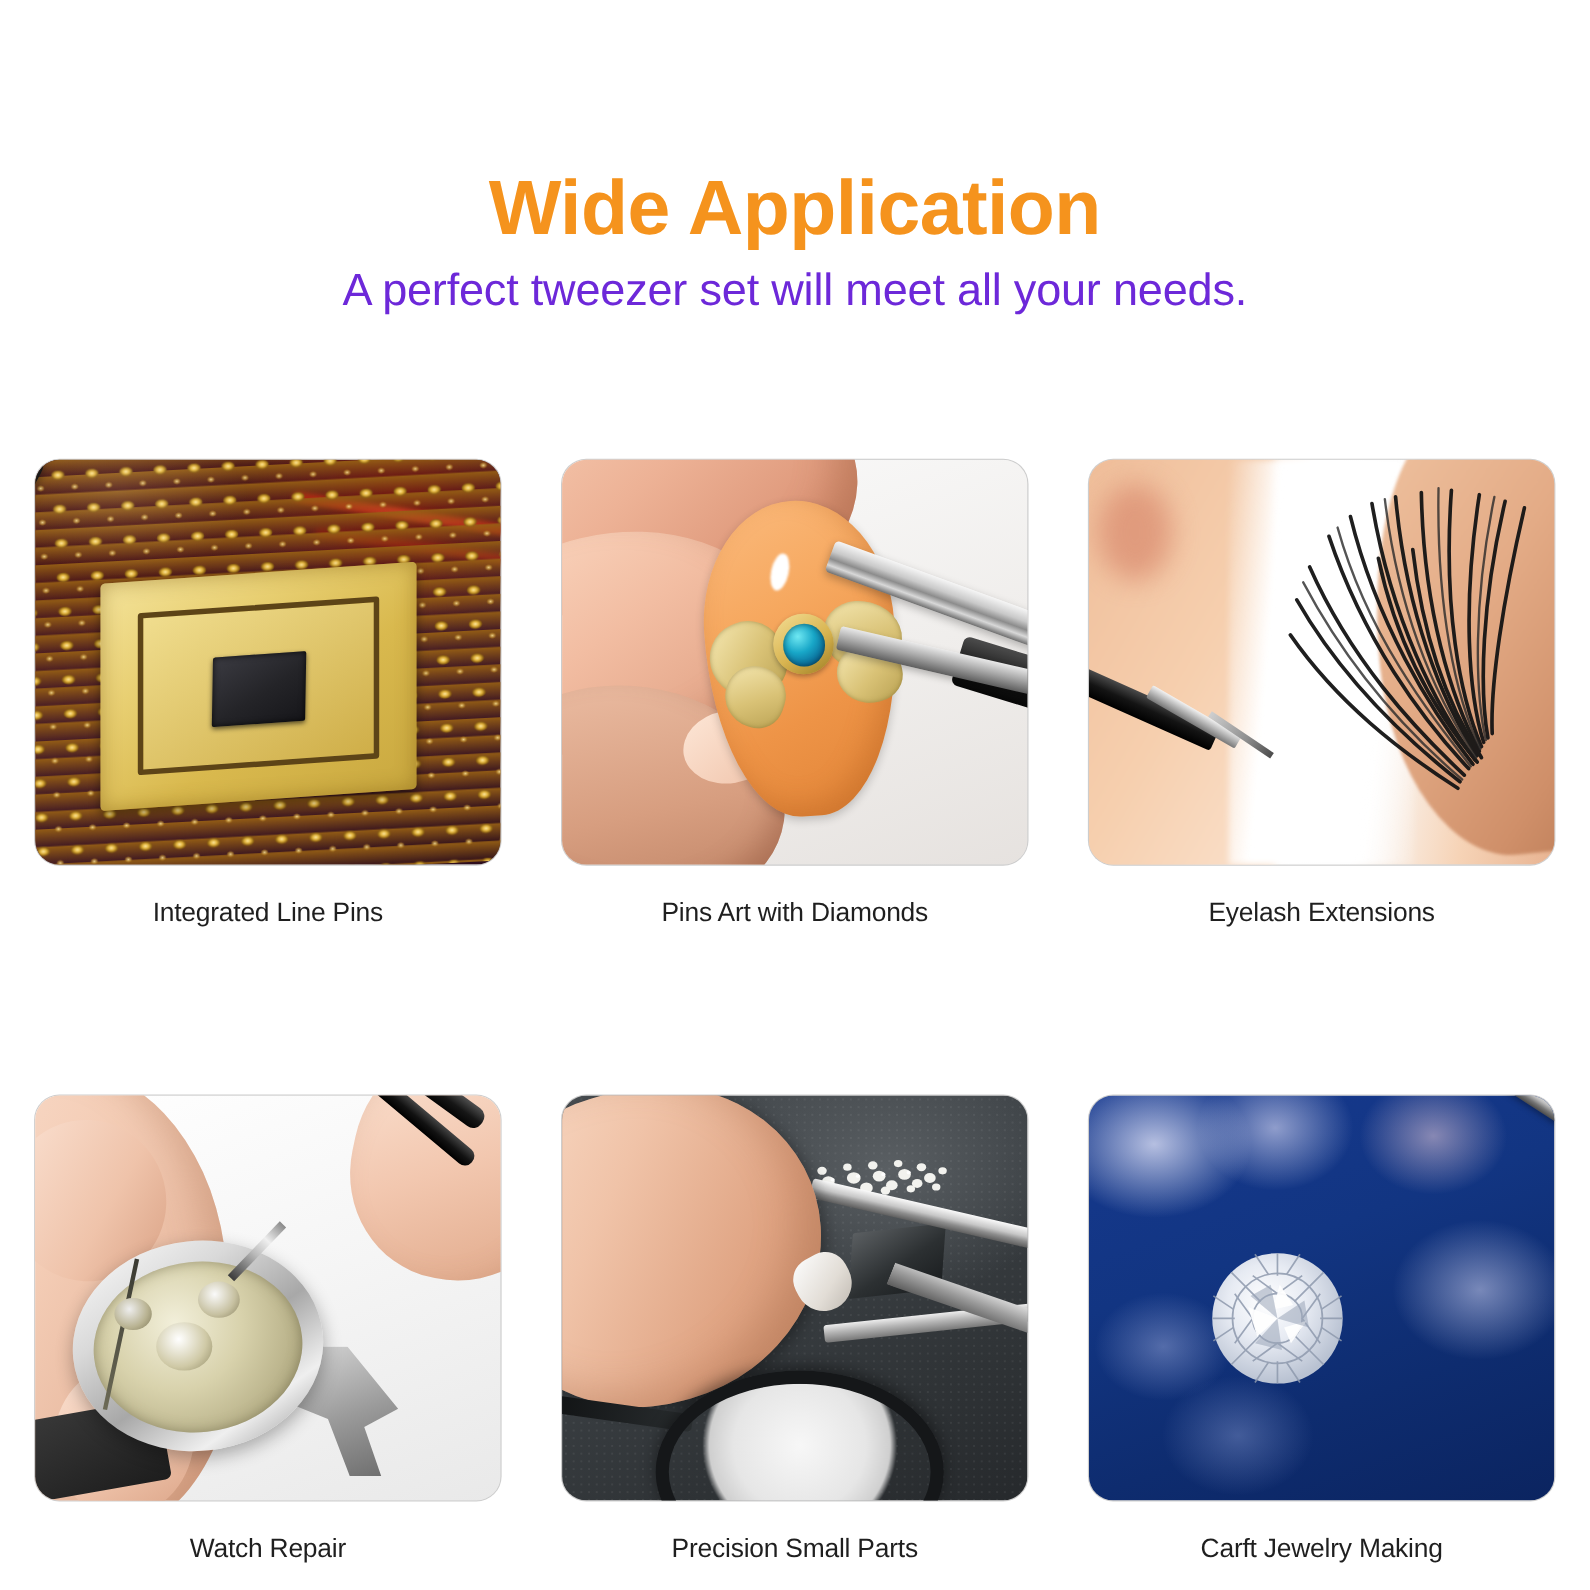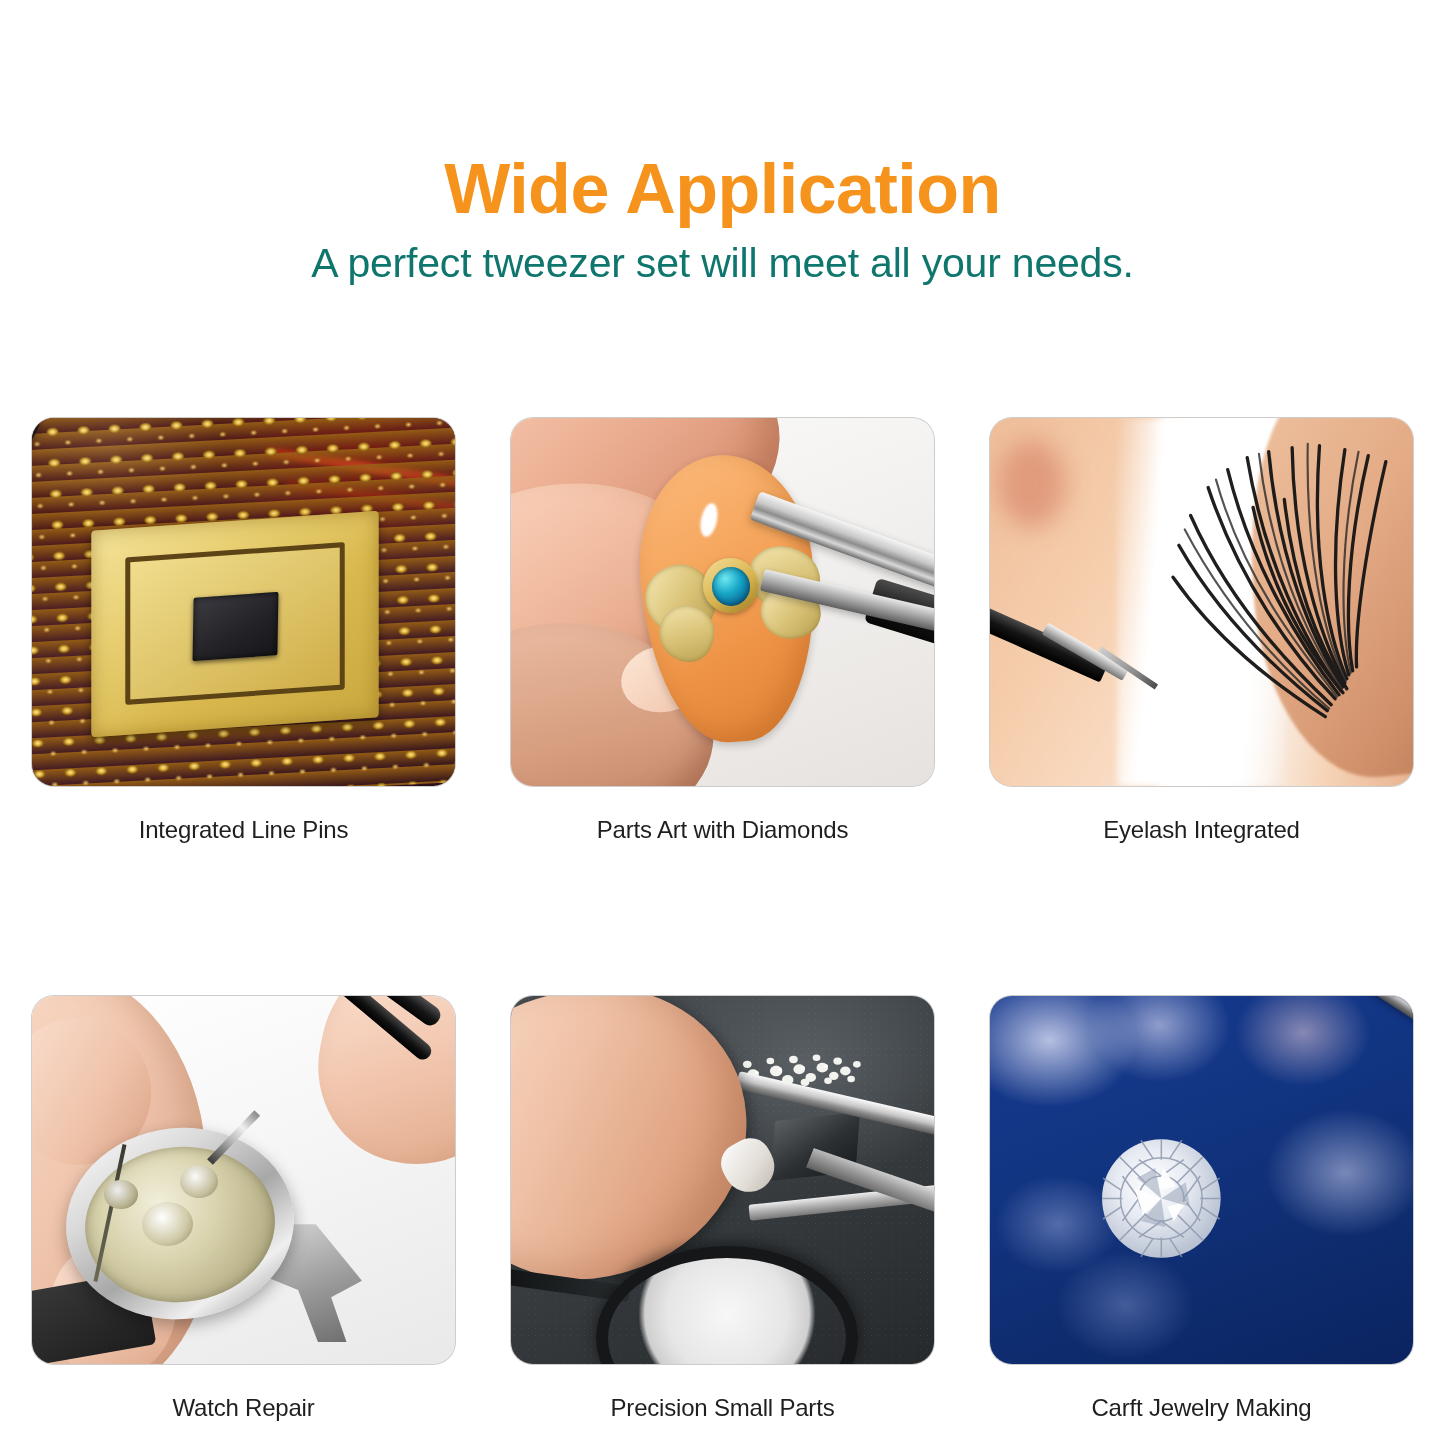--- a/index.html
+++ b/index.html
@@ -424,21 +424,21 @@
     box-shadow:0 2px 6px rgba(0,0,0,.35);
   }
 </style>
 </head>
 <body style="background: rgb(255, 255, 255);">
 
 <div class="page">
 
   <div class="header">
     <div class="title" style="color: rgb(245, 147, 29);">Wide Application</div>
-    <div class="subtitle" style="color: #0f766e;">A perfect tweezer set will meet all your needs.</div>
+    <div class="subtitle" style="color: #6d28d9;">A perfect tweezer set will meet all your needs.</div>
   </div>
 
   <div class="grid">
 
     <div class="cell">
       <div class="thumb">
         <div class="scene">
           <div class="cpu-bg"></div>
           <div class="cpu-red1"></div>
           <div class="cpu-red2"></div>
@@ -469,21 +469,21 @@
           <div class="petal p-l2"></div>
           <div class="petal p-r"></div>
           <div class="petal p-r2"></div>
           <div class="gem-ring"></div>
           <div class="gem"></div>
           <div class="nail-tw-handle"></div>
           <div class="nail-tweezer"></div>
           <div class="nail-tweezer2"></div>
         </div>
       </div>
-      <div class="caption">Parts Art with Diamonds</div>
+      <div class="caption">Pins Art with Diamonds</div>
     </div>
 
     <div class="cell">
       <div class="thumb">
         <div class="scene">
           <div class="lash-bg"></div>
           <div class="lash-skinL"></div>
           <div class="lash-blush"></div>
           <div class="lash-white"></div>
           <div class="lash-lid"></div>
@@ -510,21 +510,21 @@
               <path d="M217 286 C 194 240 176 158 178 48"></path>
               <path d="M222 278 C 212 234 210 152 230 56"></path>
               <path d="M200 314 C 150 272 94 212 52 134"></path>
             </g>
           </svg>
           <div class="lash-tw"></div>
           <div class="lash-tw-m"></div>
           <div class="lash-tw-tip"></div>
         </div>
       </div>
-      <div class="caption">Eyelash Integrated</div>
+      <div class="caption">Eyelash Extensions</div>
     </div>
 
     <div class="cell">
       <div class="thumb">
         <div class="scene">
           <div class="w-bg"></div>
           <div class="w-hand"></div>
           <div class="w-finger w-f1"></div>
           <div class="w-finger w-f2"></div>
           <div class="w-hand2"></div>

